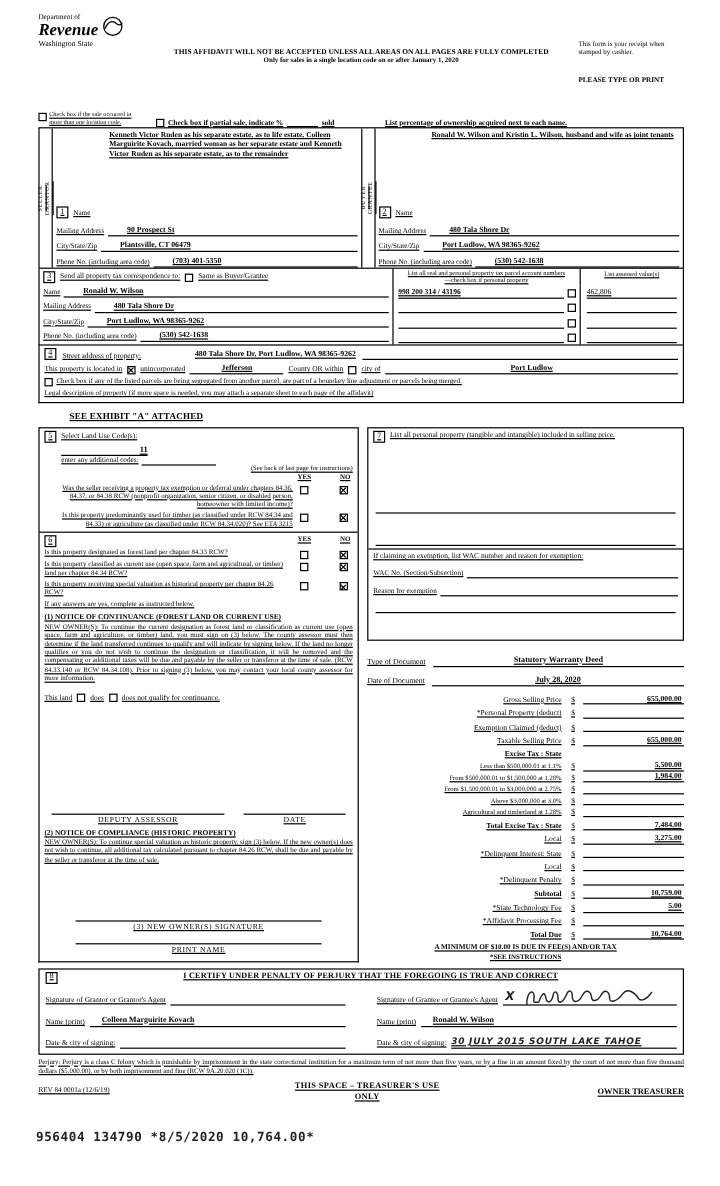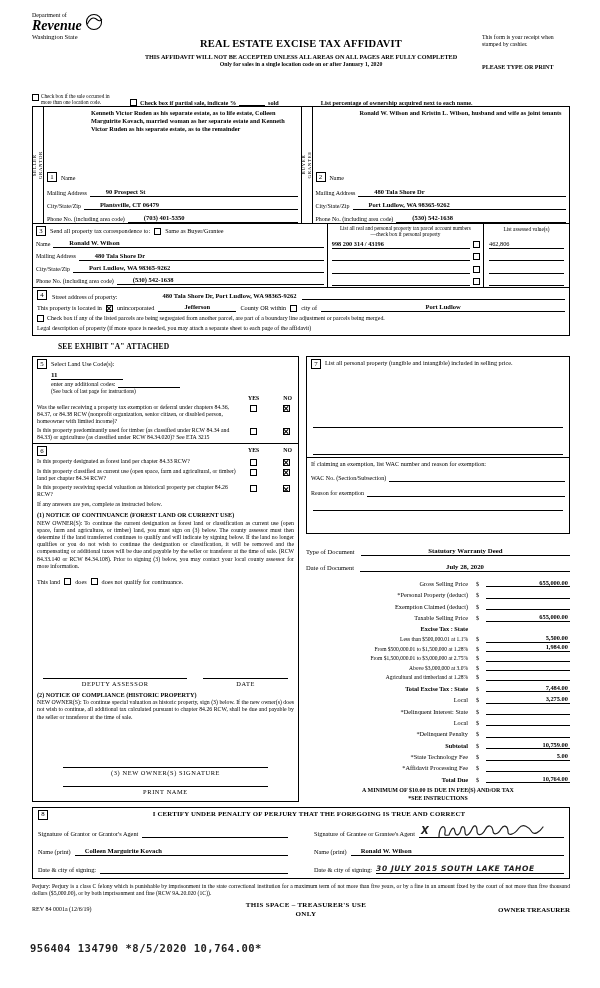--- a/index.html
+++ b/index.html
@@ -1,18 +1,18 @@
 <!DOCTYPE html>
 <html><head>
 <meta charset="utf-8">
 <style>
   *{margin:0;padding:0;box-sizing:border-box;}
   html,body{background:#fff;}
   body{width:600px;height:988px;font-family:"Liberation Serif",serif;color:#000;}
-  .page{position:relative;width:600px;height:988px;background:#fff;padding:12px 30px 0 32px;font-size:6.5px;line-height:1.2;overflow:hidden;}
+  .page{position:relative;width:600px;height:988px;background:#fff;padding:12px 30px 0 32px;font-size:6.5px;line-height:1.2;overflow:hidden;text-decoration:underline;}
 
   
   .hdr{position:relative;height:74px;}
   .logo{position:absolute;left:0;top:0;display:flex;gap:3px;}
   .logo-txt{display:flex;flex-direction:column;}
   .logo-dept{font-size:6px;}
   .logo-name{font-size:14px;font-weight:bold;font-style:italic;line-height:1;}
   .logo-state{font-size:6.5px;}
   .logo-mark{width:18px;height:18px;margin-top:1px;}
   .hdr-c{position:absolute;left:50%;top:26px;transform:translateX(-50%);width:370px;text-align:center;}
@@ -80,21 +80,21 @@
   .s4r3{display:flex;gap:3px;margin-top:3px;font-size:5.9px;}
   .s4r4{margin-top:3px;font-size:5.9px;}
   .exhibit{font-weight:bold;font-size:7.5px;margin:6px 0 5px 26px;letter-spacing:.2px;}
 
   
   .cols{display:flex;gap:7px;align-items:stretch;}
   .col-l{width:267px;display:flex;flex-direction:column;}
   .col-r{flex:1;display:flex;flex-direction:column;min-width:0;}
 
   
-  .box5{border:1px solid #000;height:88px;padding:2px 4px;display:flex;flex-direction:column;}
+  .box5{border:1px solid #000;height:88px;padding:2px 4px;display:flex;flex-direction:column;text-align:right;}
   .luc-row{display:flex;gap:4px;align-items:center;}
   .luc-lbl{font-size:6.2px;}
   .luc-val{font-weight:bold;font-size:7px;border-bottom:1px solid #000;width:72px;margin:2px 0 0 14px;min-height:8px;}
   .addl-row{display:flex;align-items:flex-end;margin:1px 0 0 14px;font-size:6px;}
   .addl-fill{width:62px;border-bottom:1px solid #000;margin-left:3px;min-height:7px;}
   .seeback{font-size:5.5px;margin-left:14px;}
   .yesno{margin-left:auto;width:46px;display:flex;justify-content:space-between;font-size:5.8px;font-weight:bold;padding-right:2px;}
   .qrow{display:flex;margin-top:2px;}
   .qtext{flex:1;font-size:5.8px;line-height:1.22;padding-right:4px;}
   .qcb{width:46px;display:flex;justify-content:space-between;padding:1px 4px 0 2px;align-items:flex-start;flex:none;}
@@ -177,21 +177,20 @@
         <span class="logo-dept">Department of</span>
         <span class="logo-name">Revenue</span>
         <span class="logo-state">Washington State</span>
       </div>
       <svg class="logo-mark" viewBox="0 0 20 20">
         <circle cx="10" cy="10" r="8.4" fill="none" stroke="#000" stroke-width="1.2"></circle>
         <path d="M2.5 12.5 C6 5 10 4 13.5 7.5 C16 9.5 18 8.5 18.6 6.5" fill="none" stroke="#000" stroke-width="1.2"></path>
       </svg>
     </div>
     <div class="hdr-c">
-      <div class="title">REAL ESTATE EXCISE TAX AFFIDAVIT</div>
       <div class="warning">THIS AFFIDAVIT WILL NOT BE ACCEPTED UNLESS ALL AREAS ON ALL PAGES ARE FULLY COMPLETED</div>
       <div class="singleloc">Only for sales in a single location code on or after January 1, 2020</div>
     </div>
     <div class="hdr-r">
       <div>This form is your receipt when stamped by cashier.</div>
       <div class="type-print">PLEASE TYPE OR PRINT</div>
     </div>
   </div>
 
   <div class="prerow">

